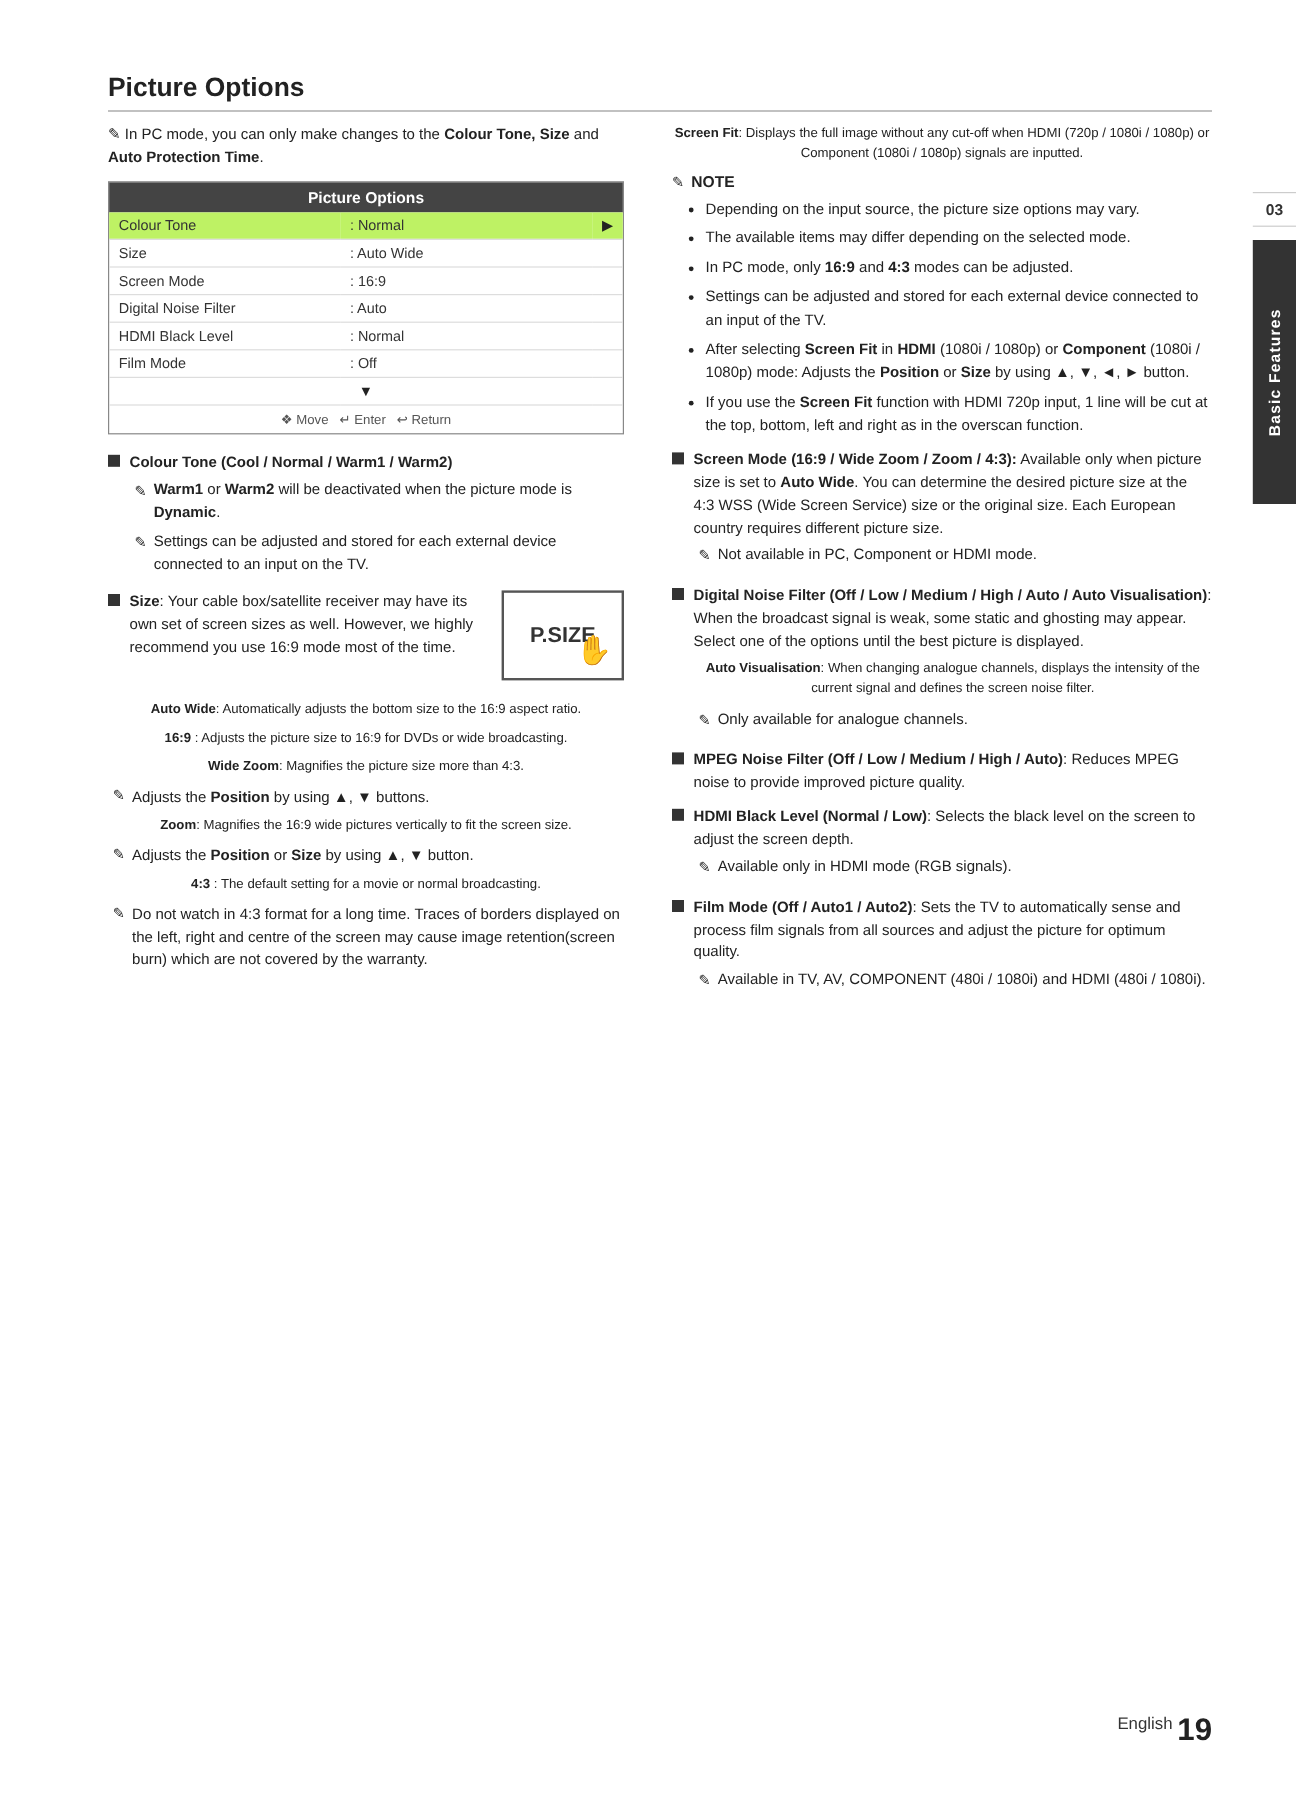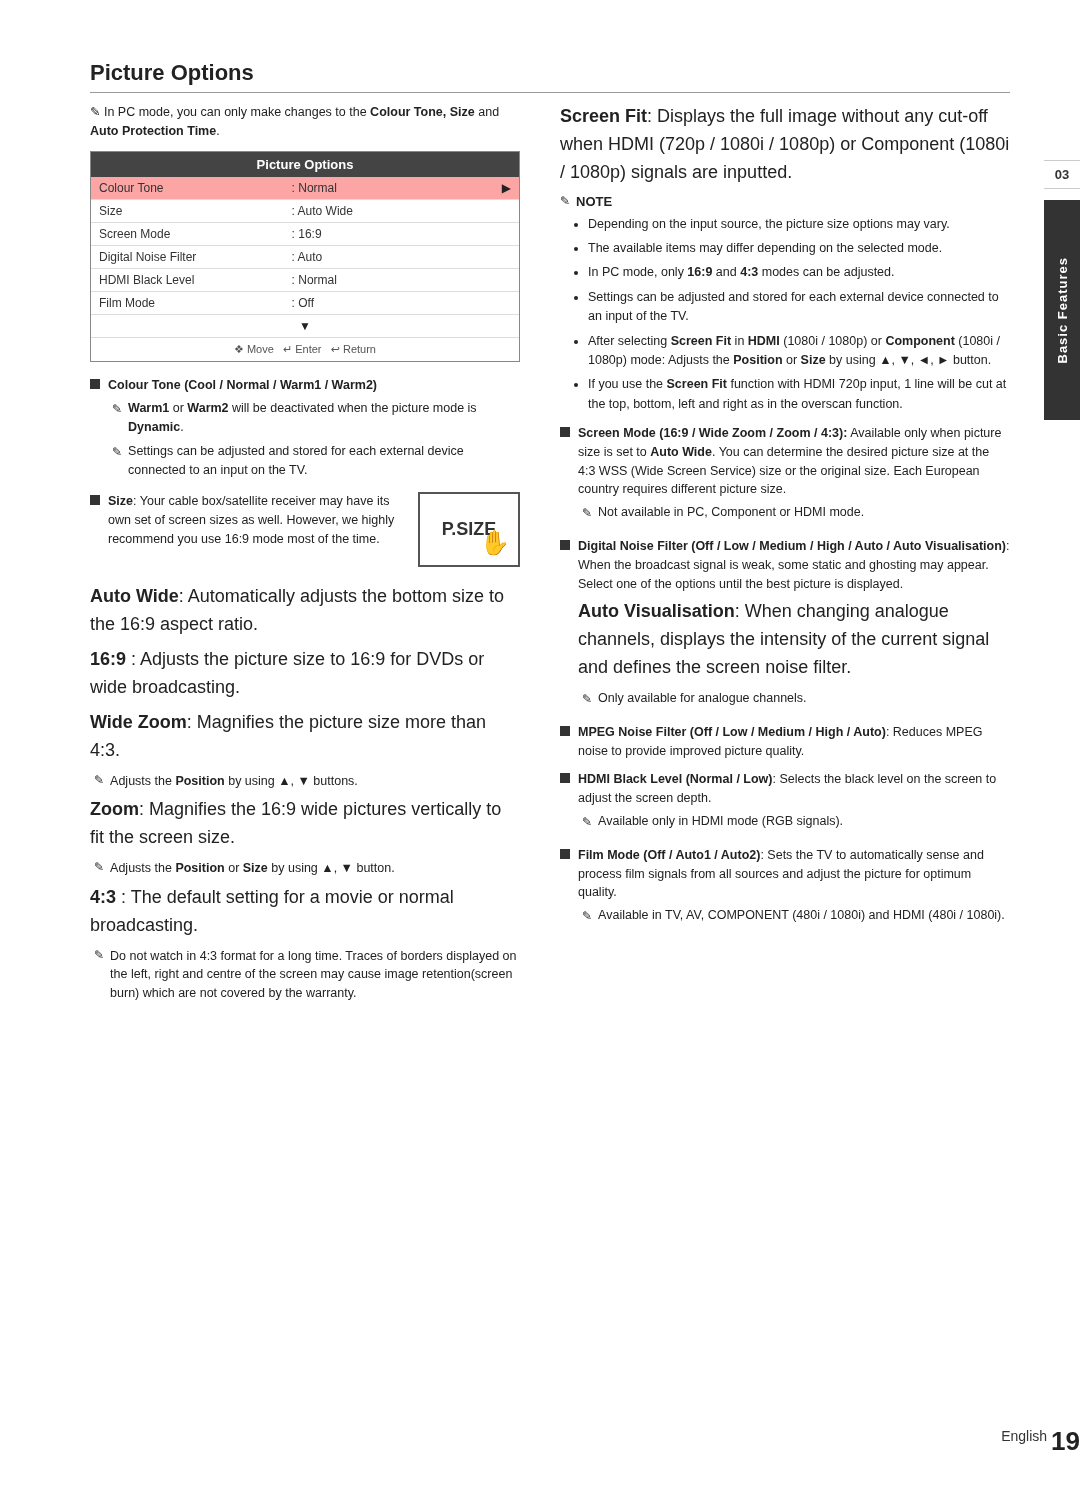--- a/index.html
+++ b/index.html
@@ -92,21 +92,21 @@
       width: 100%;
       border-collapse: collapse;
     }
     .picture-options-table tr {
       border-bottom: 1px solid #ddd;
     }
     .picture-options-table tr:last-child {
       border-bottom: none;
     }
     .picture-options-table tr.selected-row {
-      background: #fca5a5;
+      background: #bef264;
     }
     .picture-options-table td {
       padding: 4px 8px;
       font-size: 12px;
       vertical-align: middle;
     }
     .table-label {
       color: #333;
       width: 45%;
     }
@@ -181,23 +181,24 @@
     }
     .psize-hand {
       position: absolute;
       bottom: 4px;
       right: 8px;
       font-size: 24px;
     }
 
     
     .para-text {
-      font-size: 18px;
+      font-size: 11px;
       line-height: 1.55;
       margin-bottom: 7px;
+      text-align: center;
     }
     b { font-weight: bold; }
 
     
     .note-section {
       margin-bottom: 10px;
     }
     .note-header {
       display: flex;
       align-items: center;
@@ -222,20 +223,21 @@
     }
 
     
     .footer {
       position: absolute;
       bottom: 40px;
       left: 0;
       right: 0;
       display: flex;
       justify-content: flex-end;
+      padding-right: 70px;
     }
     .footer-text {
       font-size: 14px;
       color: #333;
     }
     .footer-number {
       font-size: 26px;
       font-weight: bold;
       margin-left: 4px;
       line-height: 1;

